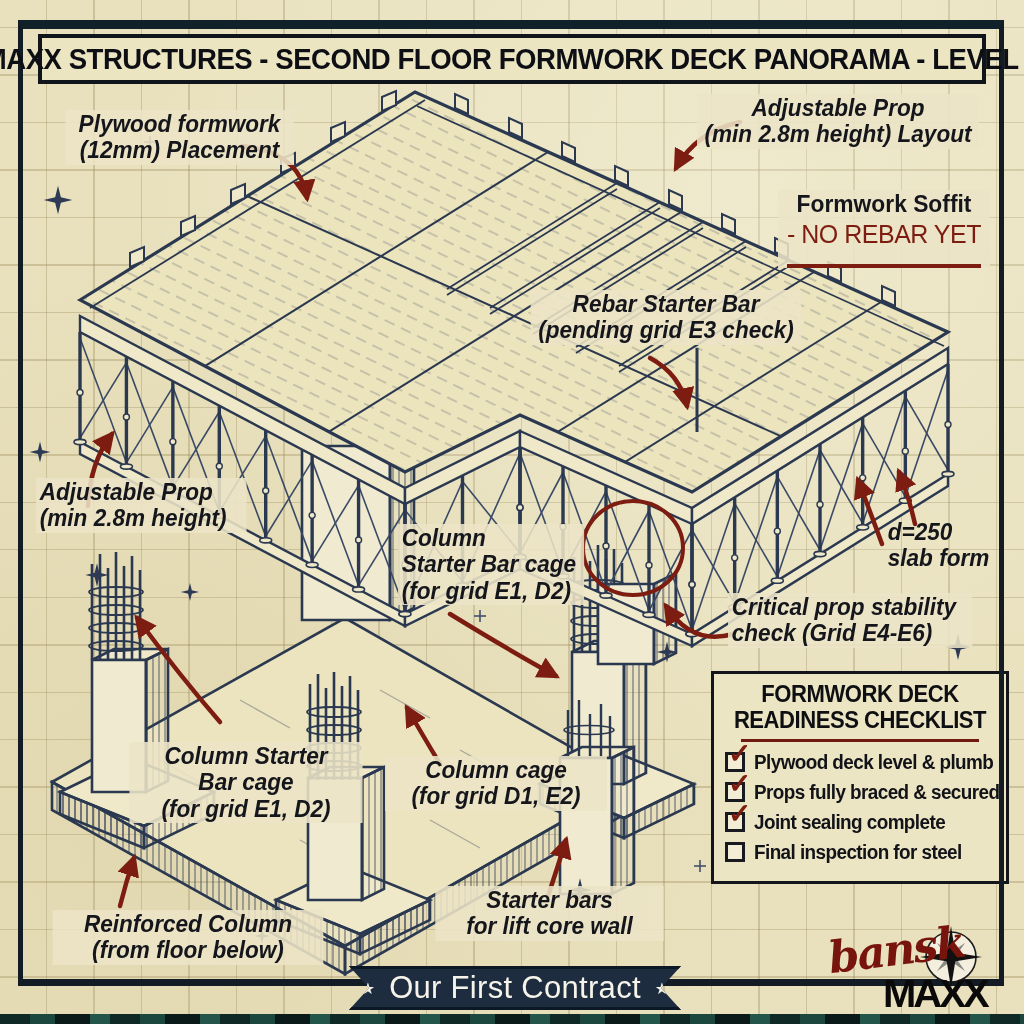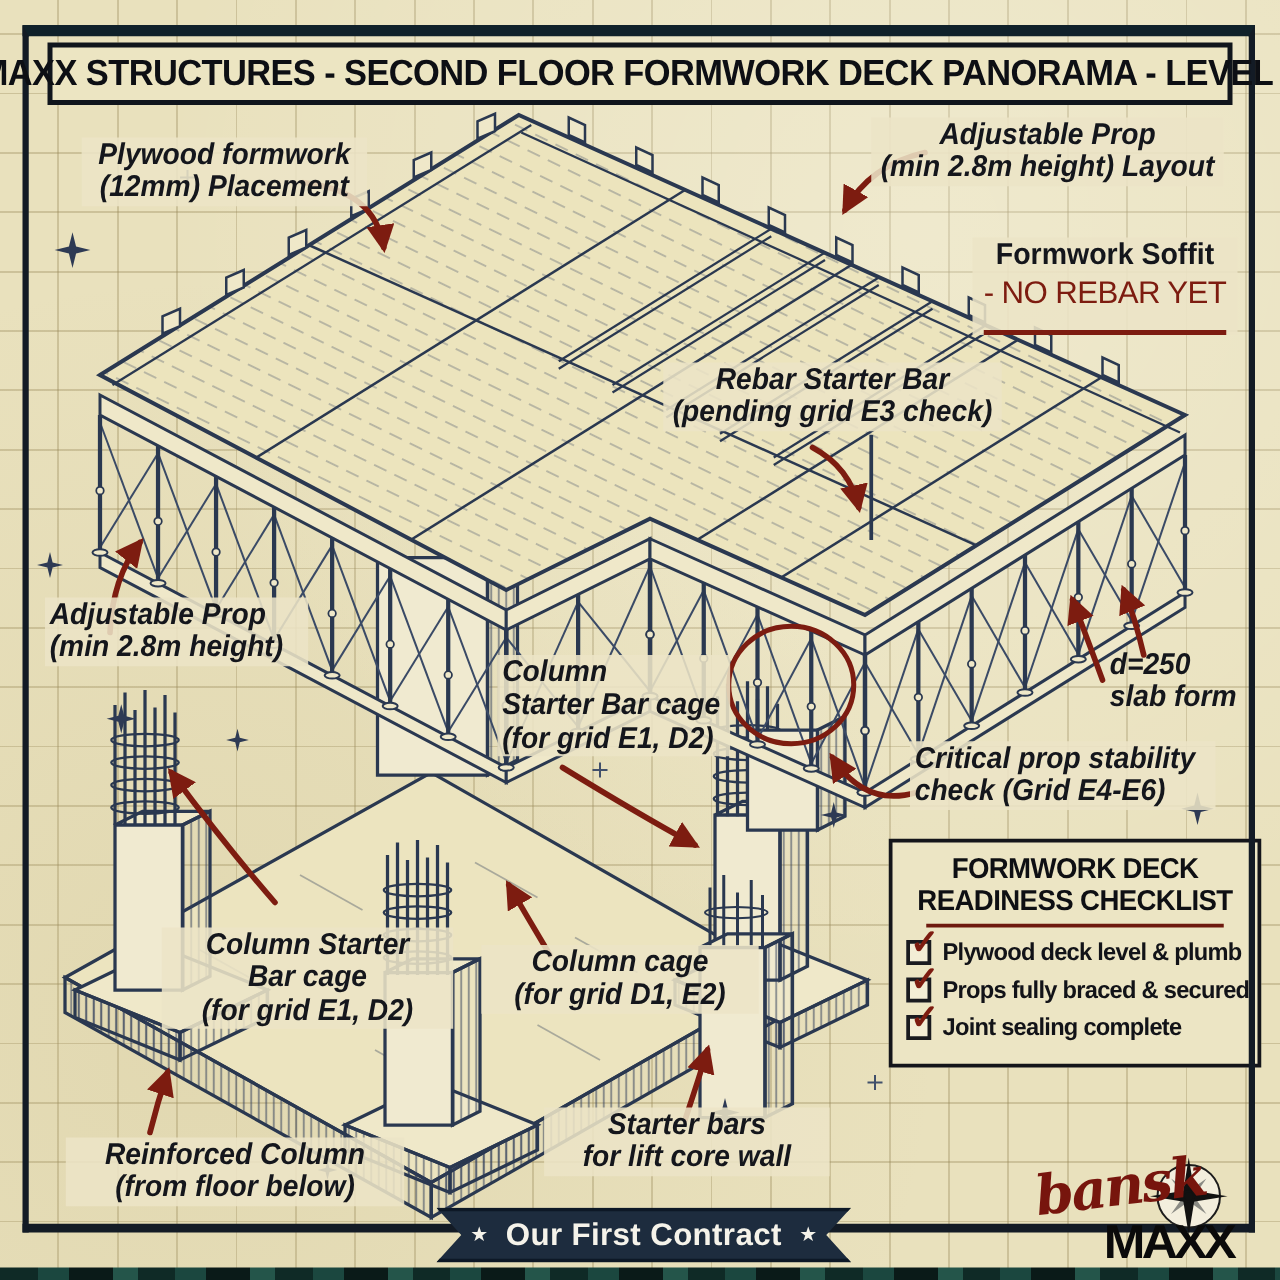--- a/index.html
+++ b/index.html
@@ -32,21 +32,21 @@
     line-height:1.12;letter-spacing:-.5px;transform:scaleX(.96);}
   .checklist .underline{width:238px;height:3px;background:#6e1a0f;margin:5px auto 9px auto;}
   .row{display:flex;align-items:center;gap:9px;margin:0 0 7px 2px;}
   .cb{width:20px;height:20px;box-sizing:border-box;border:3px solid #191a1f;position:relative;flex:0 0 auto;background:rgba(250,246,230,.5);}
   .ck{position:absolute;left:0px;top:-15px;font-size:28px;font-weight:900;color:#7d1c10;line-height:1;}
   .cl{font-size:19.5px;font-weight:700;letter-spacing:-.6px;color:#121318;white-space:nowrap;transform:scaleX(.97);transform-origin:left center;}
   .ribbon{position:absolute;left:349px;top:966px;width:332px;height:44px;background:#1d2c3e;
     z-index:7;display:flex;align-items:center;justify-content:center;gap:14px;
     clip-path:polygon(0 0,100% 0,calc(100% - 20px) 50%,100% 100%,0 100%,20px 50%);
     box-shadow:inset 0 0 0 3px #0d1826;}
-  .ribbon .rtext{color:#f5f3ea;font-size:25px;font-weight:700;letter-spacing:.3px;white-space:nowrap;}
+  .ribbon .rtext{color:#f5f3ea;font-size:31px;font-weight:400;letter-spacing:.3px;white-space:nowrap;}
   .ribbon .star{color:#f5f3ea;font-size:16px;}
   .sig{position:absolute;left:828px;top:924px;font-family:"DejaVu Serif",serif;font-style:italic;
     font-weight:700;font-size:44px;color:#77150d;transform:rotate(-7deg);letter-spacing:-2px;z-index:6;}
   .logo{position:absolute;left:883px;top:972px;font-size:40px;font-weight:900;letter-spacing:-3px;
     color:#0a0a0a;z-index:7;transform:scaleY(.95);}
   .bstrip{position:absolute;left:0;top:1014px;width:1024px;height:10px;z-index:8;
     background:repeating-linear-gradient(90deg,#0f2a26 0 30px,#1b473f 30px 55px,#0a1a18 55px 90px,#24554a 90px 110px);}
 </style>
 </head>
 <body>
@@ -416,20 +416,26 @@
         <span class="ck">✓</span>
       </span>
     <span class="cl">Props fully braced &amp; secured</span>
   </div>
   <div class="row">
     <span class="cb">
         <span class="ck">✓</span>
       </span>
     <span class="cl">Joint sealing complete</span>
   </div>
+  <div class="row">
+    <span class="cb">
+        <span class="ck"></span>
+      </span>
+    <span class="cl">Final inspection for steel</span>
+  </div>
 </div>
 
 <div class="ribbon">
   <span class="star">★</span>
   <span class="rtext">Our First Contract</span>
   <span class="star">★</span>
 </div>
 
 <div class="sig">bansk</div>
 <div class="logo">MAXX</div>

